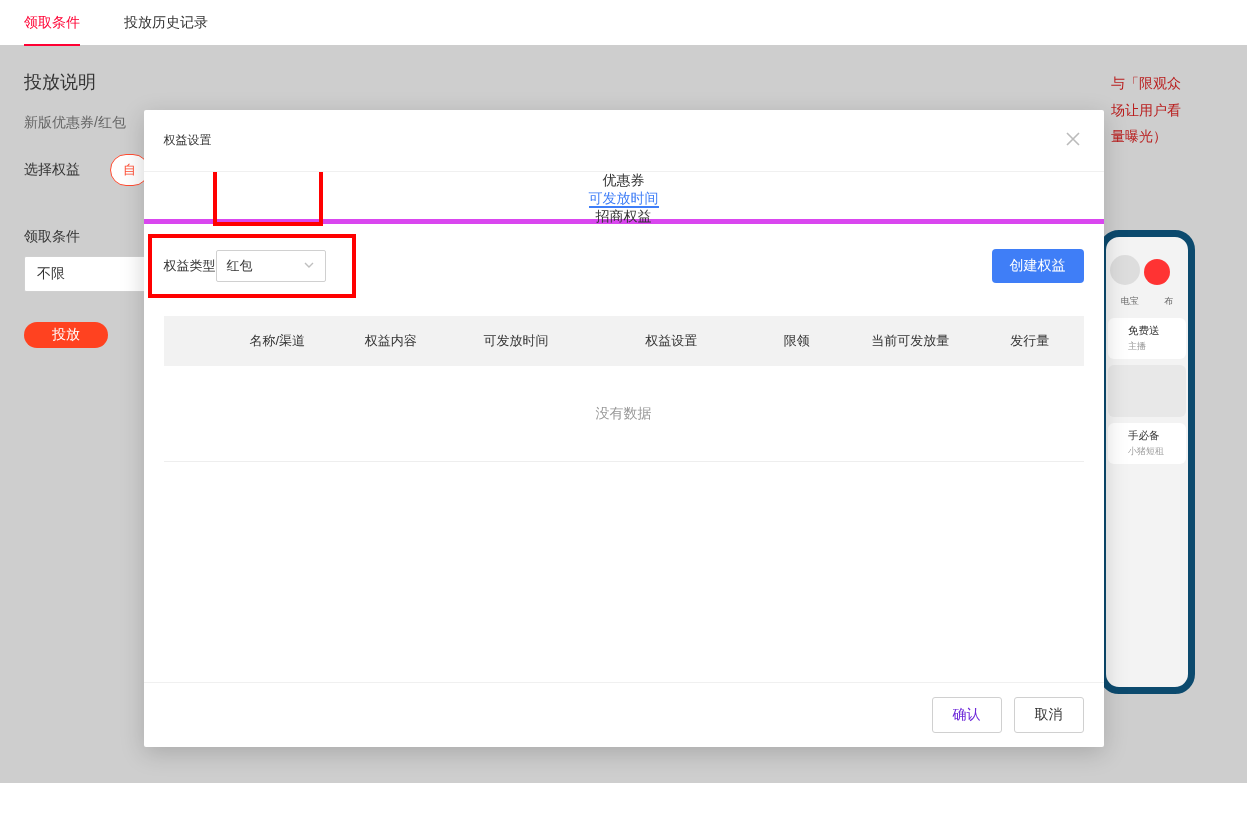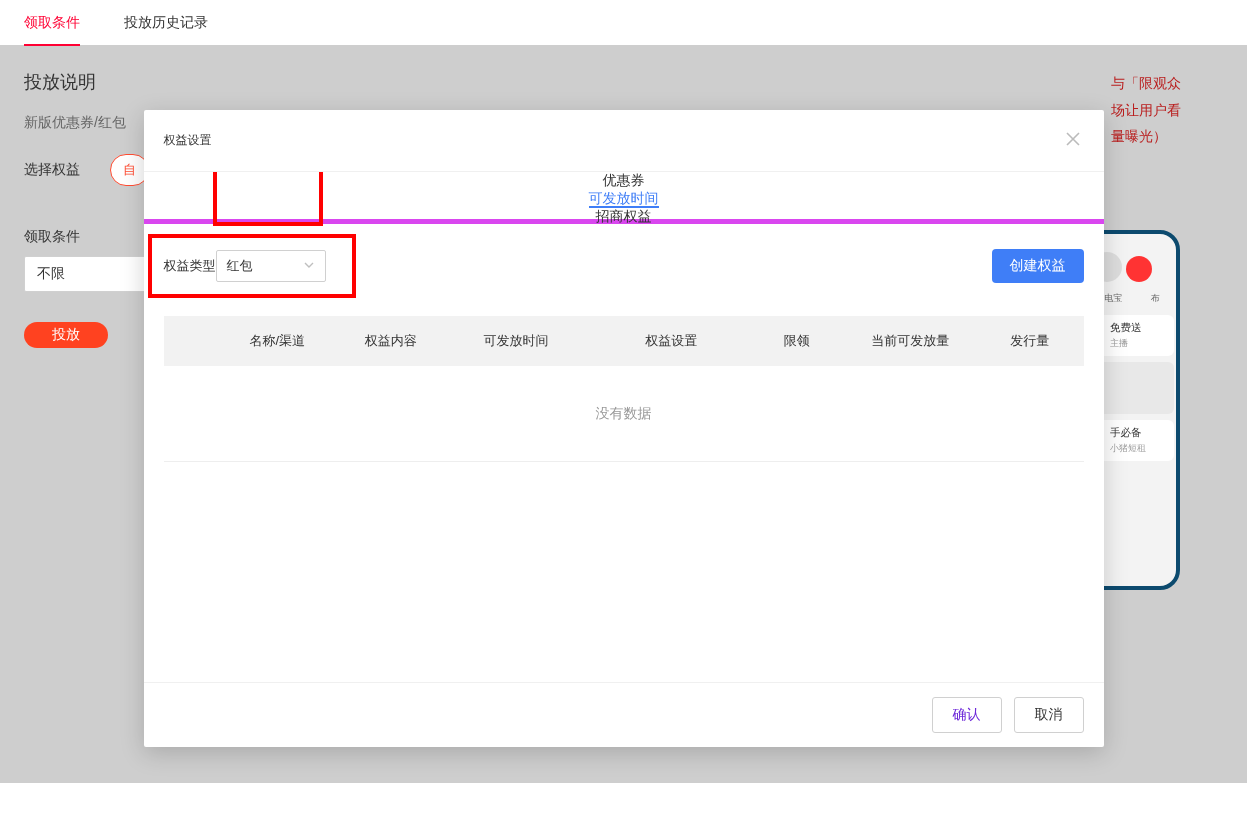--- a/index.html
+++ b/index.html
@@ -28,21 +28,21 @@
     
     .pill-button { border: 1px solid #ff4d33; color: #ff4d33; background: #fff; border-radius: 18px; padding: 6px 12px; cursor: pointer; font-size: 13px; }
     
     .select-box { border: 1px solid #d0d0d0; background: #fff; border-radius: 2px; padding: 8px 28px 8px 12px; min-width: 140px; position: relative; cursor: pointer; }
     
     .primary-btn { background: #ff4220; color: #fff; border: none; border-radius: 20px; padding: 4px 28px; font-size: 14px; cursor: pointer; }
     
     .right-col { width: 112px; min-height: 340px; position: relative; }
     .side-text { font-size: 14px; color: #b91c1c; line-height: 1.9; }
     
-    .phone-frame { position: absolute; right: 67px; top: 230px; width: 96px; height: 360px; border: 4px solid #0c4a6e; border-radius: 20px; background: #f3f3f3; overflow: hidden; }
+    .phone-frame { position: absolute; right: 52px; top: 230px; width: 96px; height: 464px; border: 7px solid #0c4a6e; border-radius: 20px; background: #f3f3f3; overflow: hidden; }
     .phone-inner { padding: 6px 0; display: flex; flex-direction: column; gap: 6px; }
     .phone-card { background: #fff; border-radius: 6px; margin: 0 2px; padding: 6px 20px; font-size: 10px; color: #666; }
     .phone-card .ct { color: #333; font-weight: 500; font-size: 10.5px; }
     .phone-card .cs { color: #999; font-size: 9px; margin-top: 2px; }
     .phone-top { display:flex; gap:4px; padding:12px 4px 4px; align-items:flex-end; font-size:9px; color:#666;}
     .phone-avatar{width:30px;height:30px;border-radius:50%;background:#ddd;}
     .phone-dot{width:26px;height:26px;border-radius:50%;background:#f33;margin-top:-8px;}
 
     
     .modal-mask { position: absolute; inset: 0; background: rgba(0,0,0,0.0); display: flex; align-items: flex-start; justify-content: center; padding-top: 110px; }

